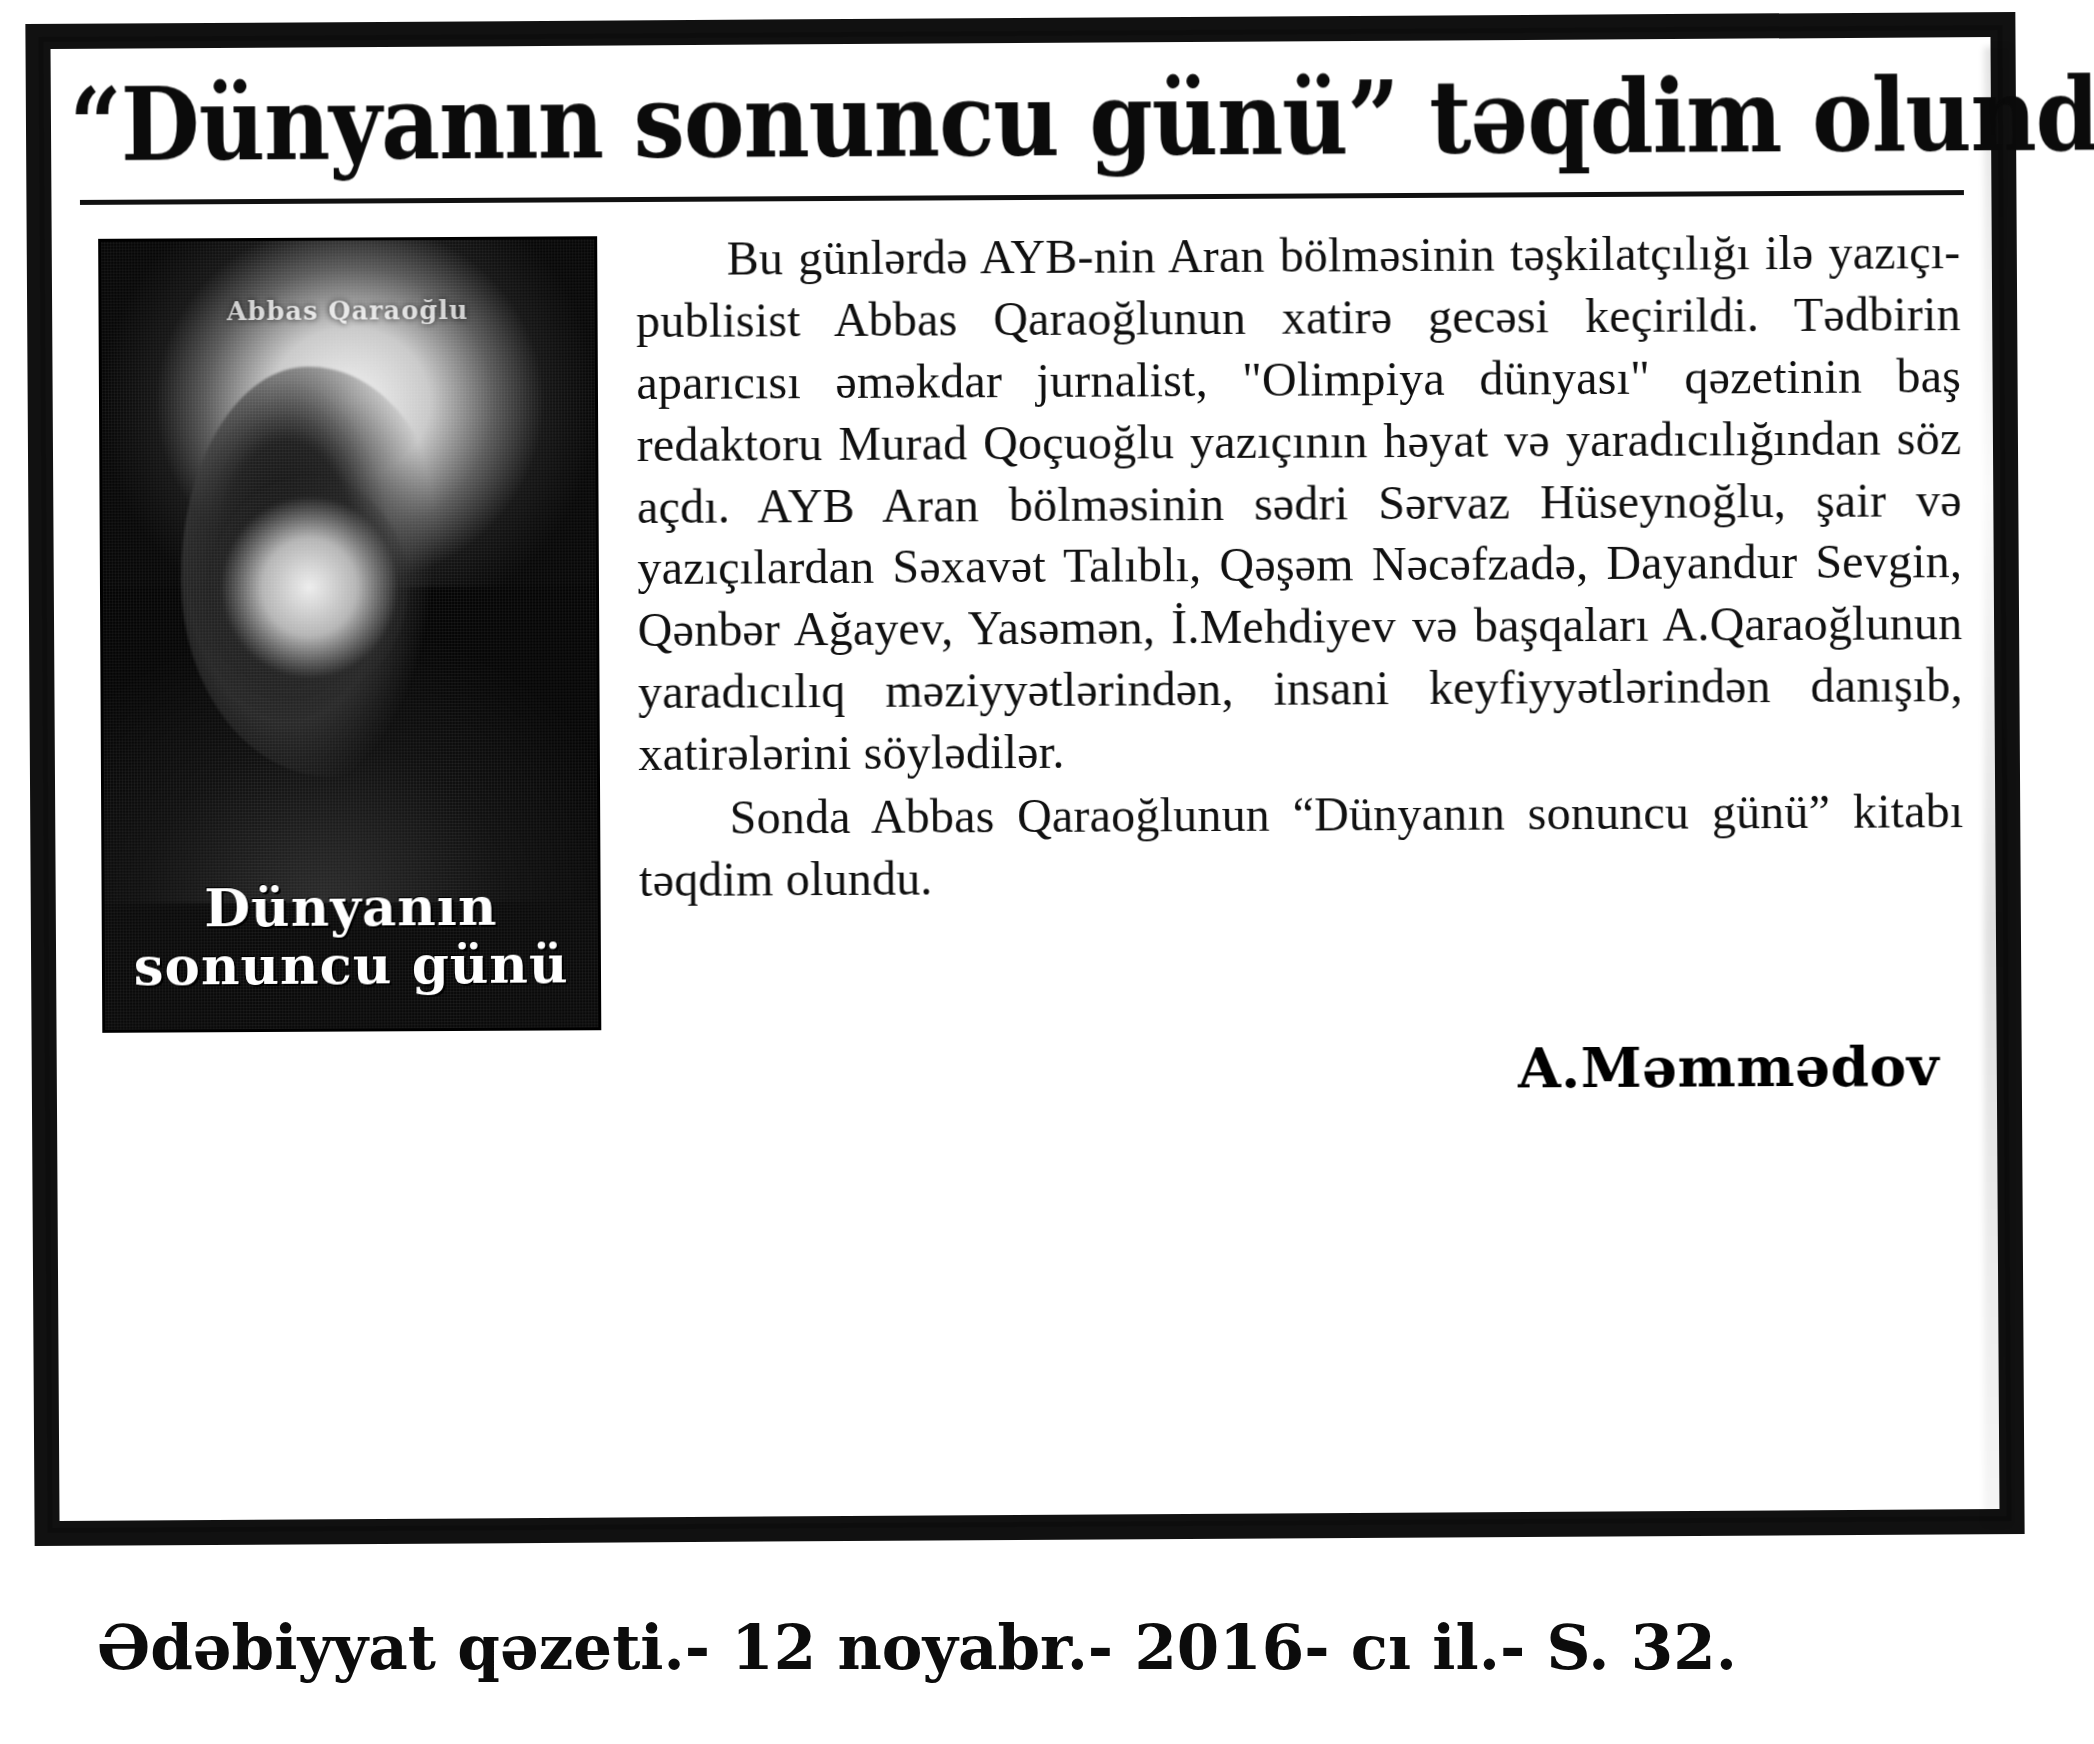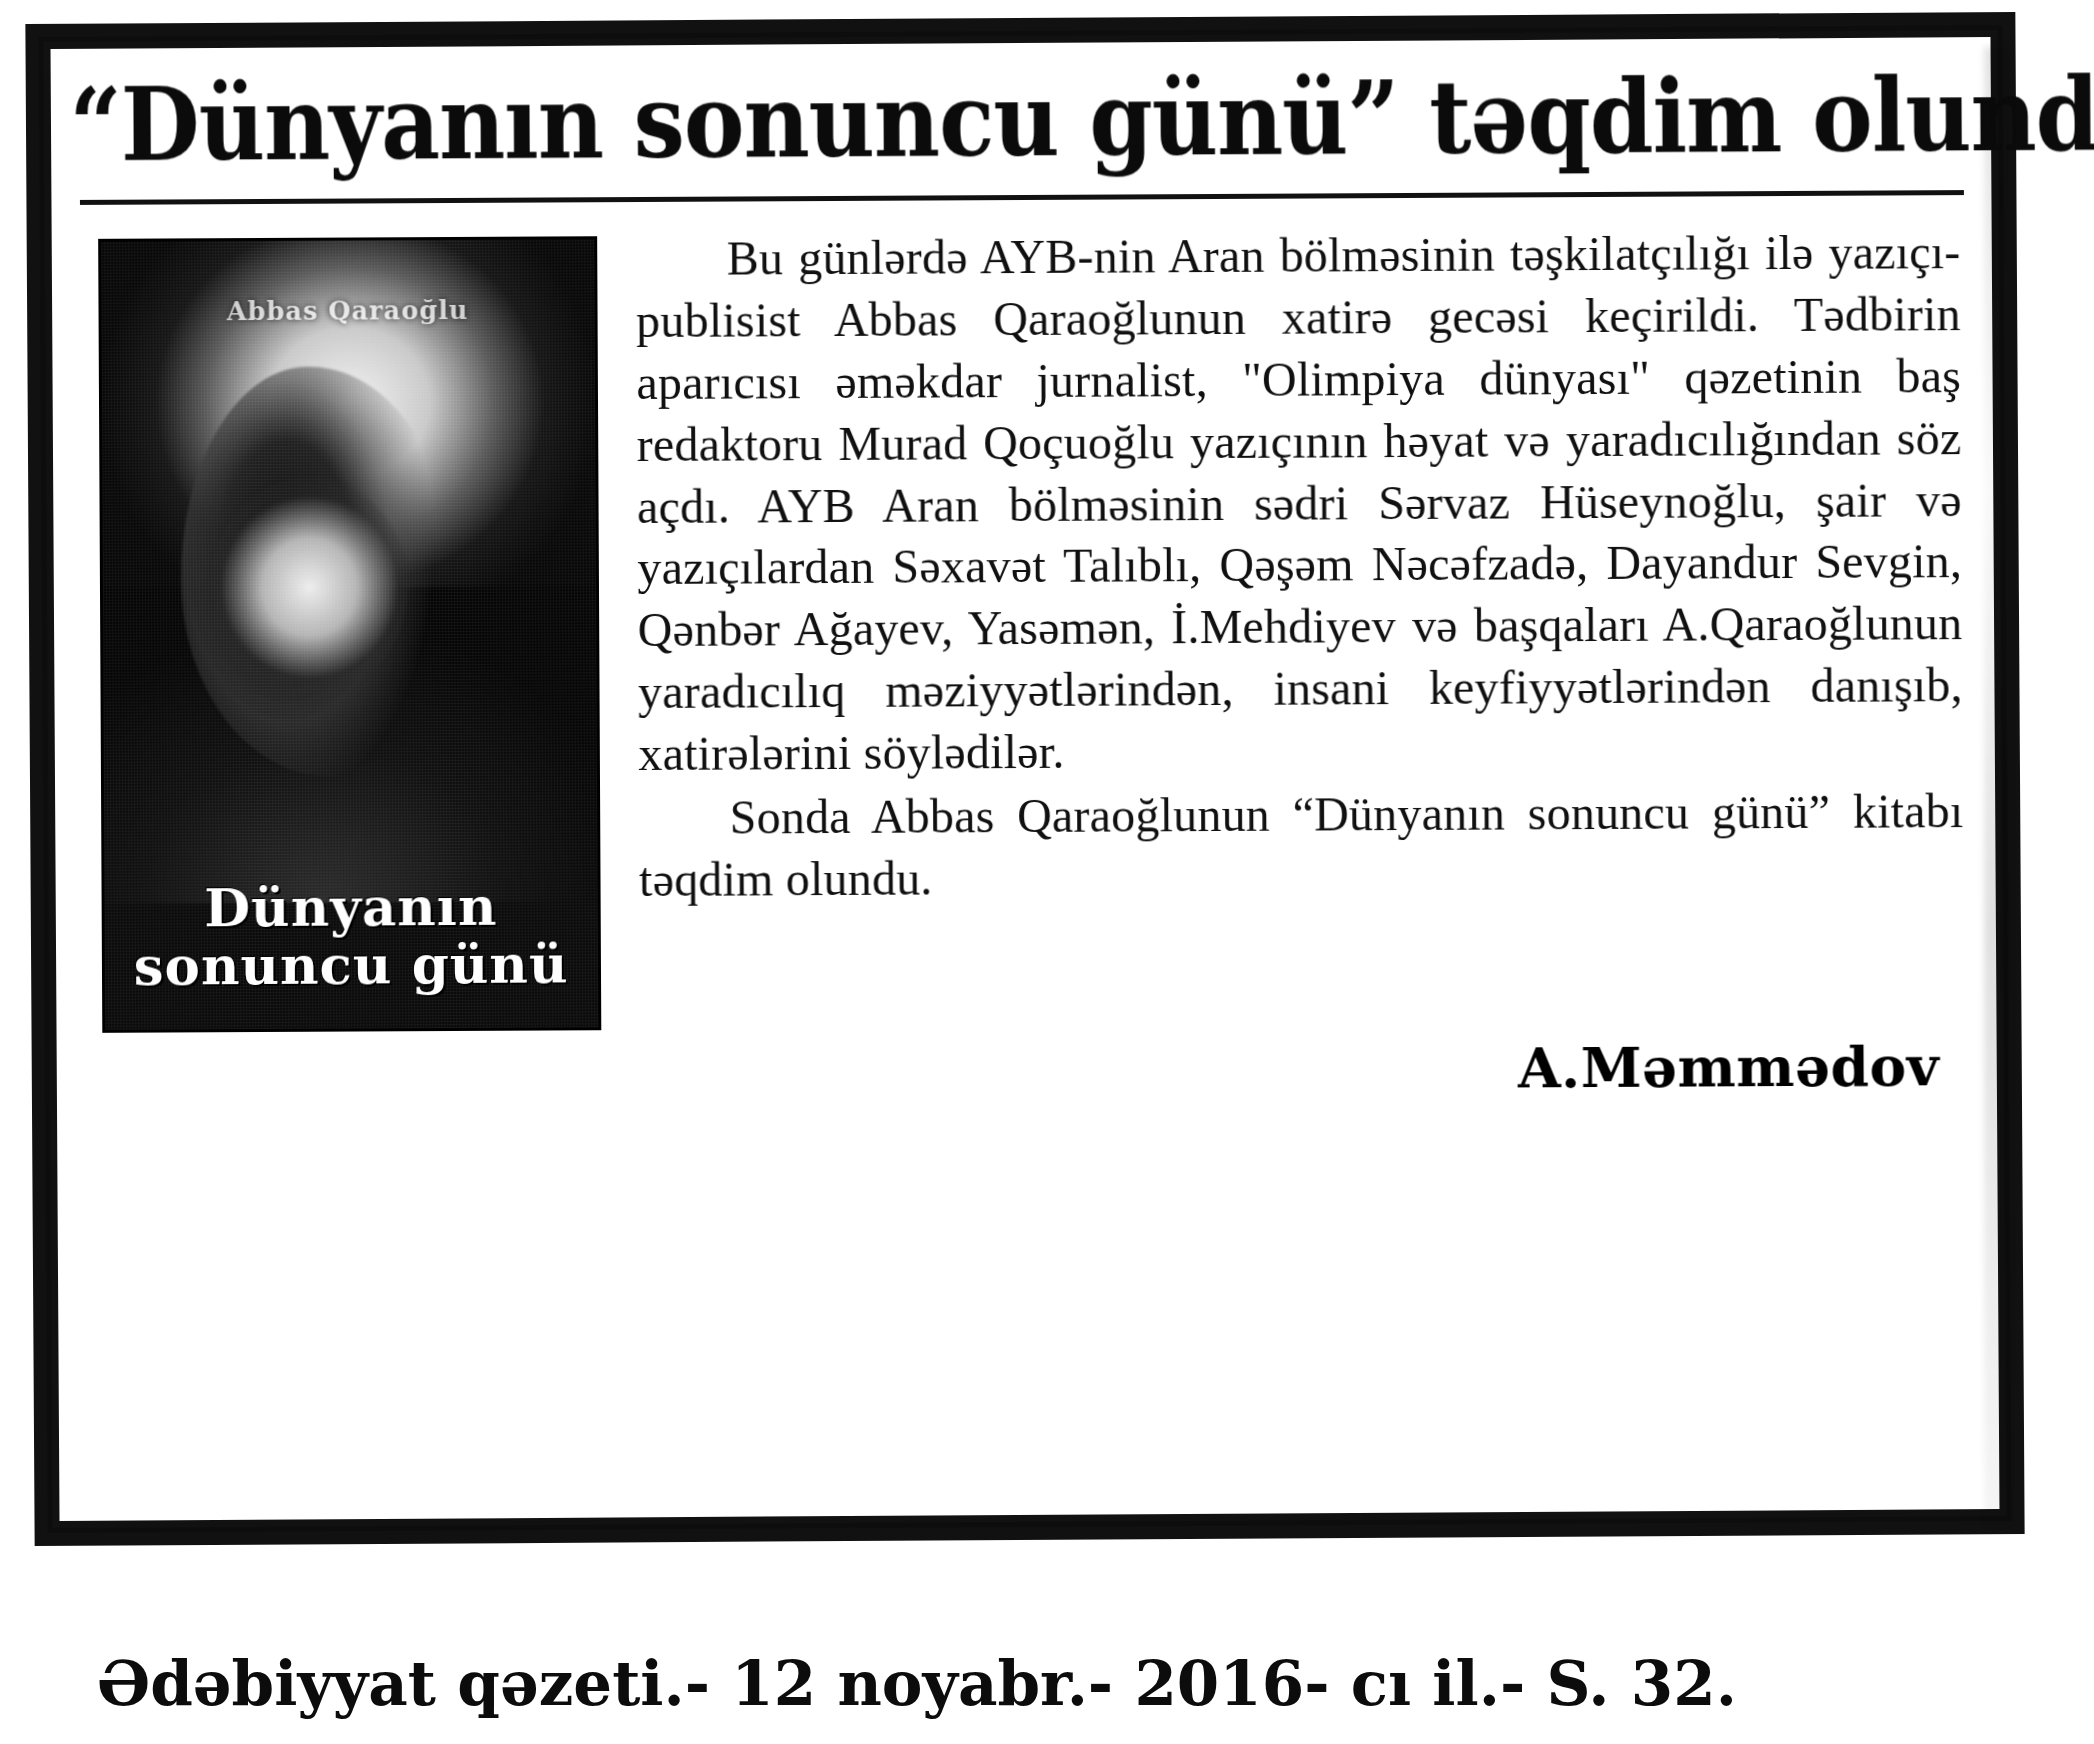--- a/index.html
+++ b/index.html
@@ -193,21 +193,21 @@
     font-weight: 700;
     font-size: 55px;
     margin: 33px 25.6px 0 0;
     letter-spacing: 0.5px;
   }
 
   
   .citation {
     position: absolute;
     left: 97px;
-    top: 1648px;
+    top: 1612px;
     font-family: "DejaVu Serif", serif;
     font-weight: 700;
     font-size: 61px;
     letter-spacing: 0px;
     color: #0c0c0c;
     white-space: nowrap;
   }
 
   
   .smudge {

